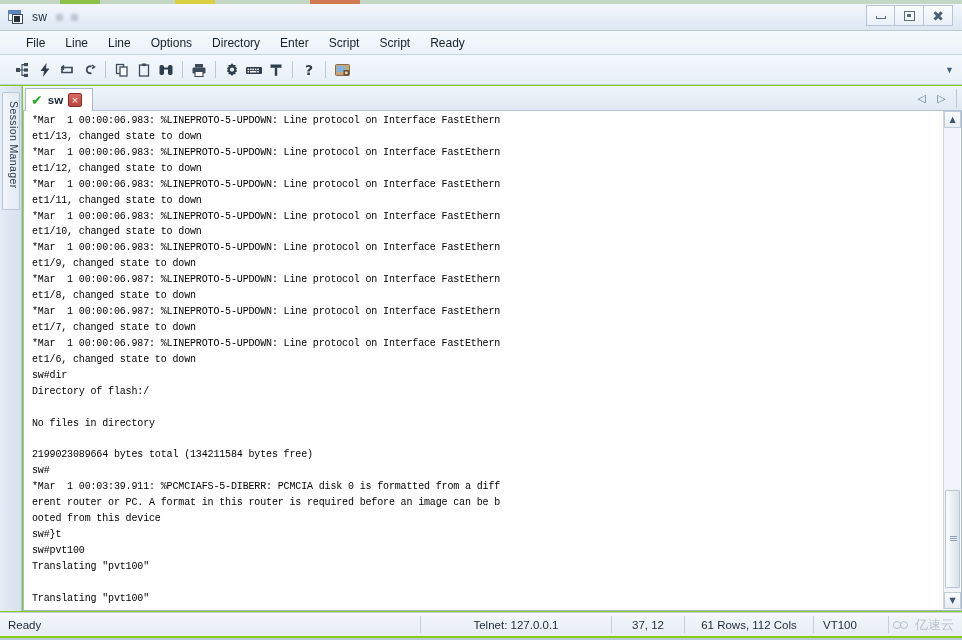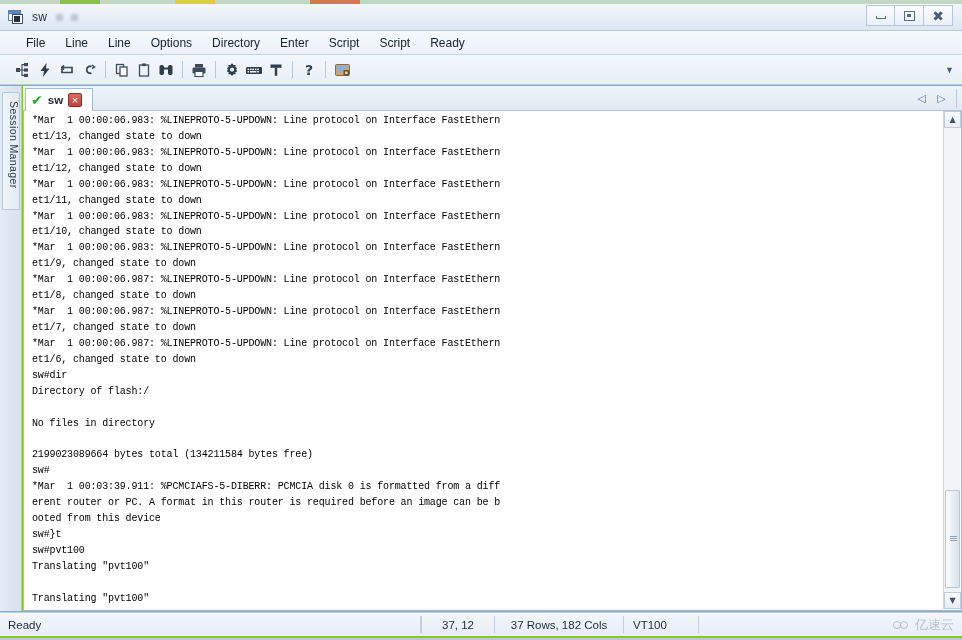--- a/index.html
+++ b/index.html
@@ -598,24 +598,25 @@
     <div id="v-scroll">
       <div class="sb-arrow" id="sb-up">▲</div>
       <div id="sb-thumb"></div>
       <div class="sb-arrow" id="sb-down">▼</div>
     </div>
   </div>
 
   <div id="status-bar">
     <div class="sb-cell" id="sb-ready">Ready</div>
     <div class="sb-div"></div>
+    <div class="sb-cell" id="sb-telnet">Telnet: 127.0.0.1</div>
     <div class="sb-div"></div>
     <div class="sb-cell" id="sb-cursor">37, 12</div>
     <div class="sb-div"></div>
-    <div class="sb-cell" id="sb-dims">37 Rows, 182 Cols</div>
+    <div class="sb-cell" id="sb-dims">61 Rows, 112 Cols</div>
     <div class="sb-div"></div>
     <div class="sb-cell" id="sb-emul">VT100</div>
     <div class="sb-div"></div>
     <div id="sb-spacer"></div>
 
     <div id="watermark">
       <div id="wm-logo">
         <span class="c1"></span>
           <span class="c2"></span>
       </div>

